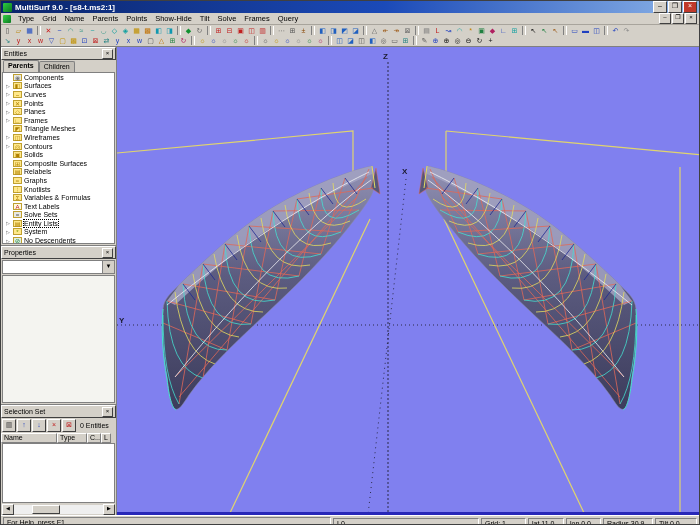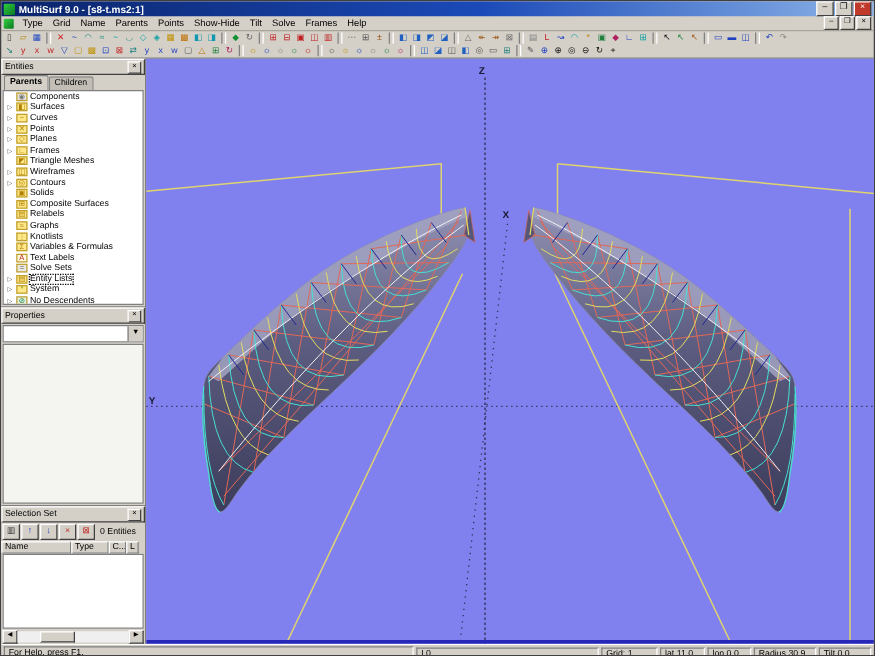--- a/index.html
+++ b/index.html
@@ -108,21 +108,21 @@
     <span id="menu-items">
         <span class="menu-item">Type</span>
         <span class="menu-item">Grid</span>
         <span class="menu-item">Name</span>
         <span class="menu-item">Parents</span>
         <span class="menu-item">Points</span>
         <span class="menu-item">Show-Hide</span>
         <span class="menu-item">Tilt</span>
         <span class="menu-item">Solve</span>
         <span class="menu-item">Frames</span>
-        <span class="menu-item">Help</span>
+        <span class="menu-item">Query</span>
       </span>
     <span class="mdi-btns">
       <span class="mdi-btn">–</span>
       <span class="mdi-btn">❐</span>
       <span class="mdi-btn">×</span>
     </span>
   </div>
 
   <div class="toolbars">
     <div class="tb-row" id="tb1">

